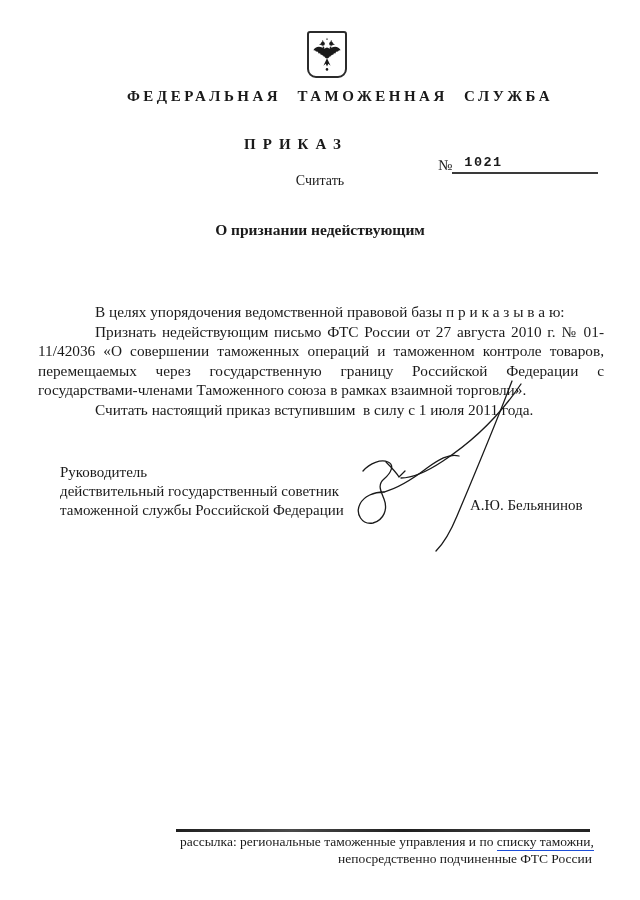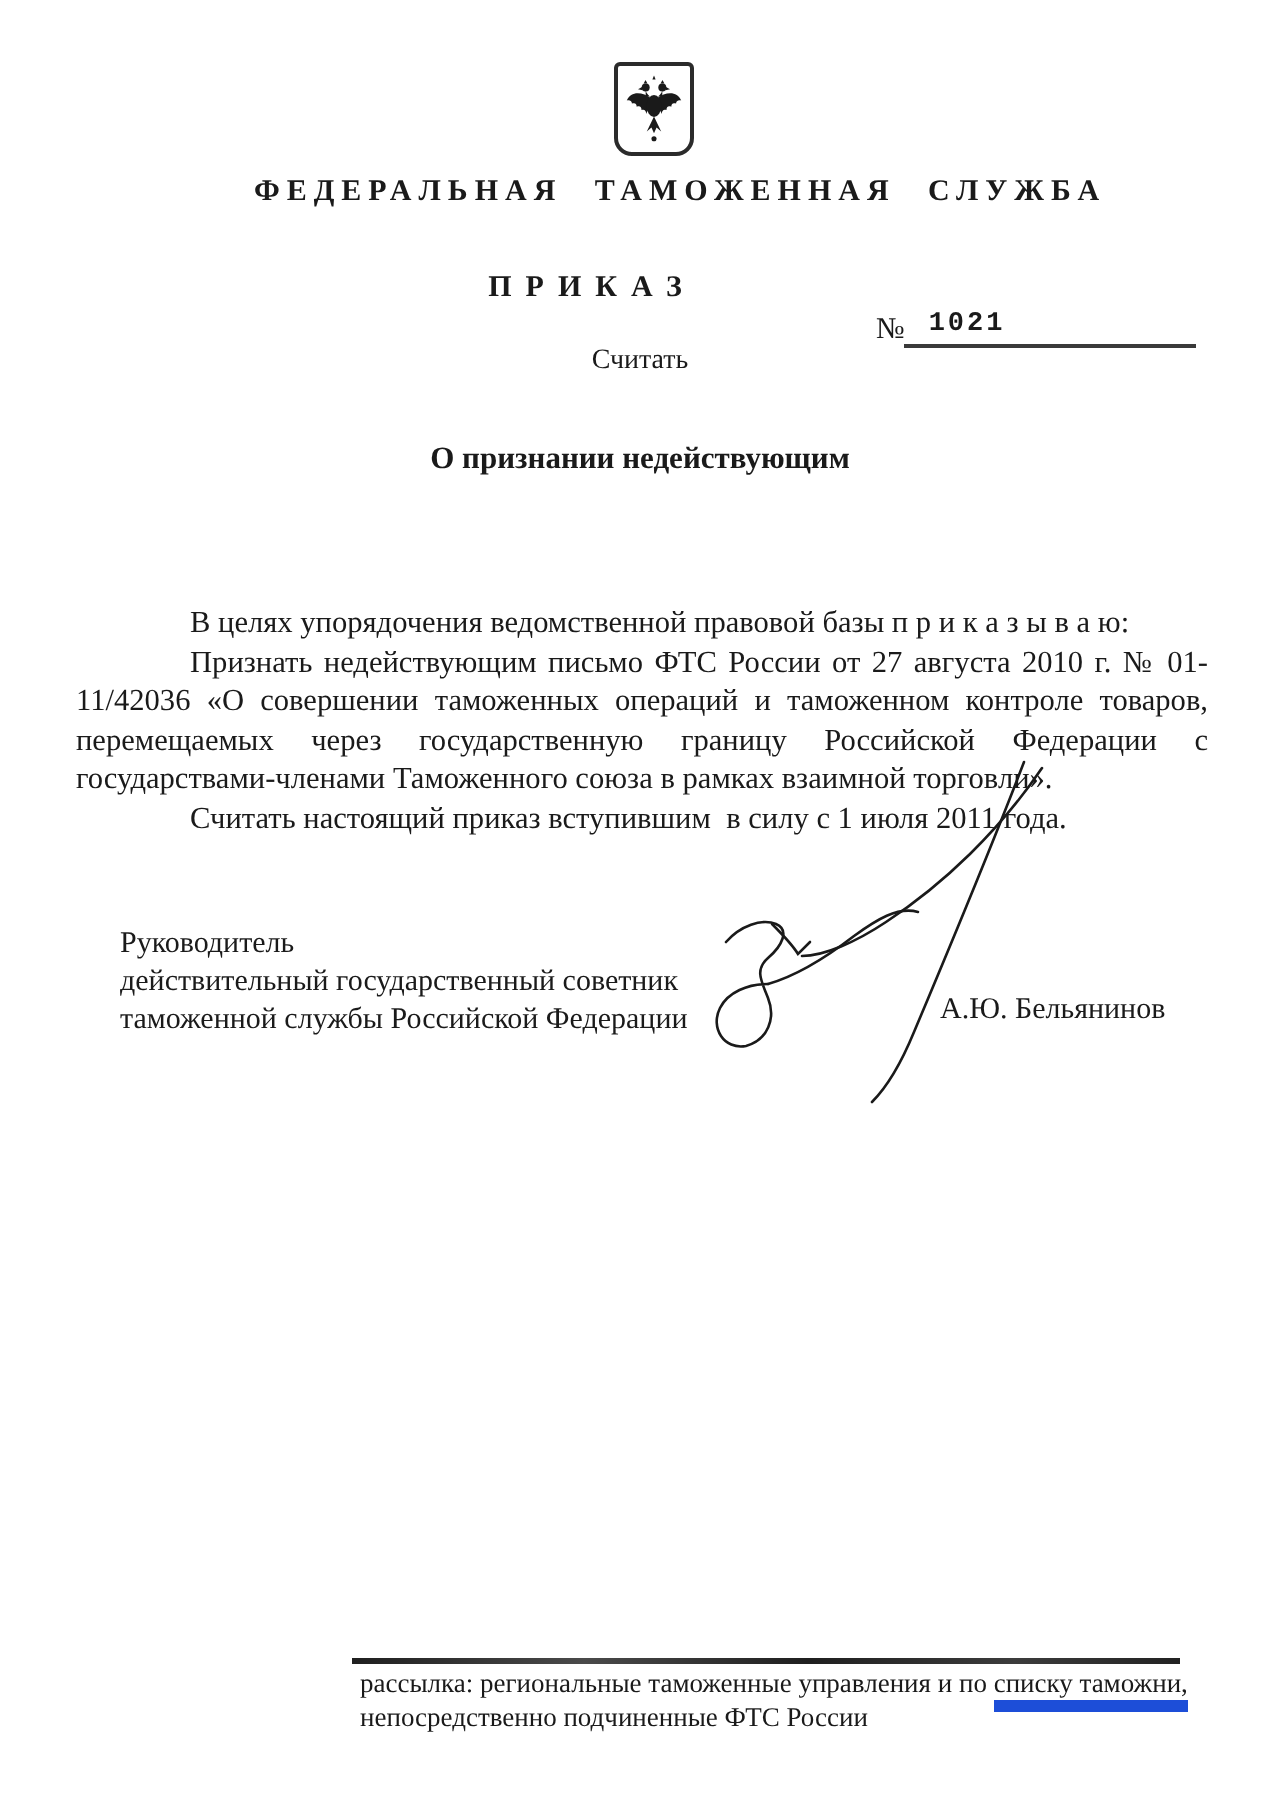--- a/index.html
+++ b/index.html
@@ -80,23 +80,23 @@
   .footer-rule{
     position:absolute;left:176px;top:829px;width:414px;height:2.5px;
     background:linear-gradient(90deg,#1f1f1f,#4a4a4a 28%,#1f1f1f 55%,#3c3c3c 80%,#222);
   }
   .footer-line1{
     position:absolute;left:180px;top:834px;width:420px;
     font-size:13.5px;
   }
   .footer-line2{
     position:absolute;left:180px;top:851px;width:412px;
-    text-align:left;font-size:13.5px;
+    text-align:right;font-size:13.5px;
   }
-  .u-phrase{border-bottom:6px solid #1d4ed8;padding-bottom:0.5px;}
+  .u-phrase{border-bottom:1px solid #1d4ed8;padding-bottom:0.5px;}
   .eagle{width:32px;height:38px;}
 </style>
 </head>
 <body>
 
 <div class="page">
 
   <div class="emblem-box">
     <svg class="eagle" viewBox="0 0 40 46" xmlns="http://www.w3.org/2000/svg" fill="#1a1a1a">
       <path d="M19 4 l1 -2.5 l1 2.5 z"></path>

